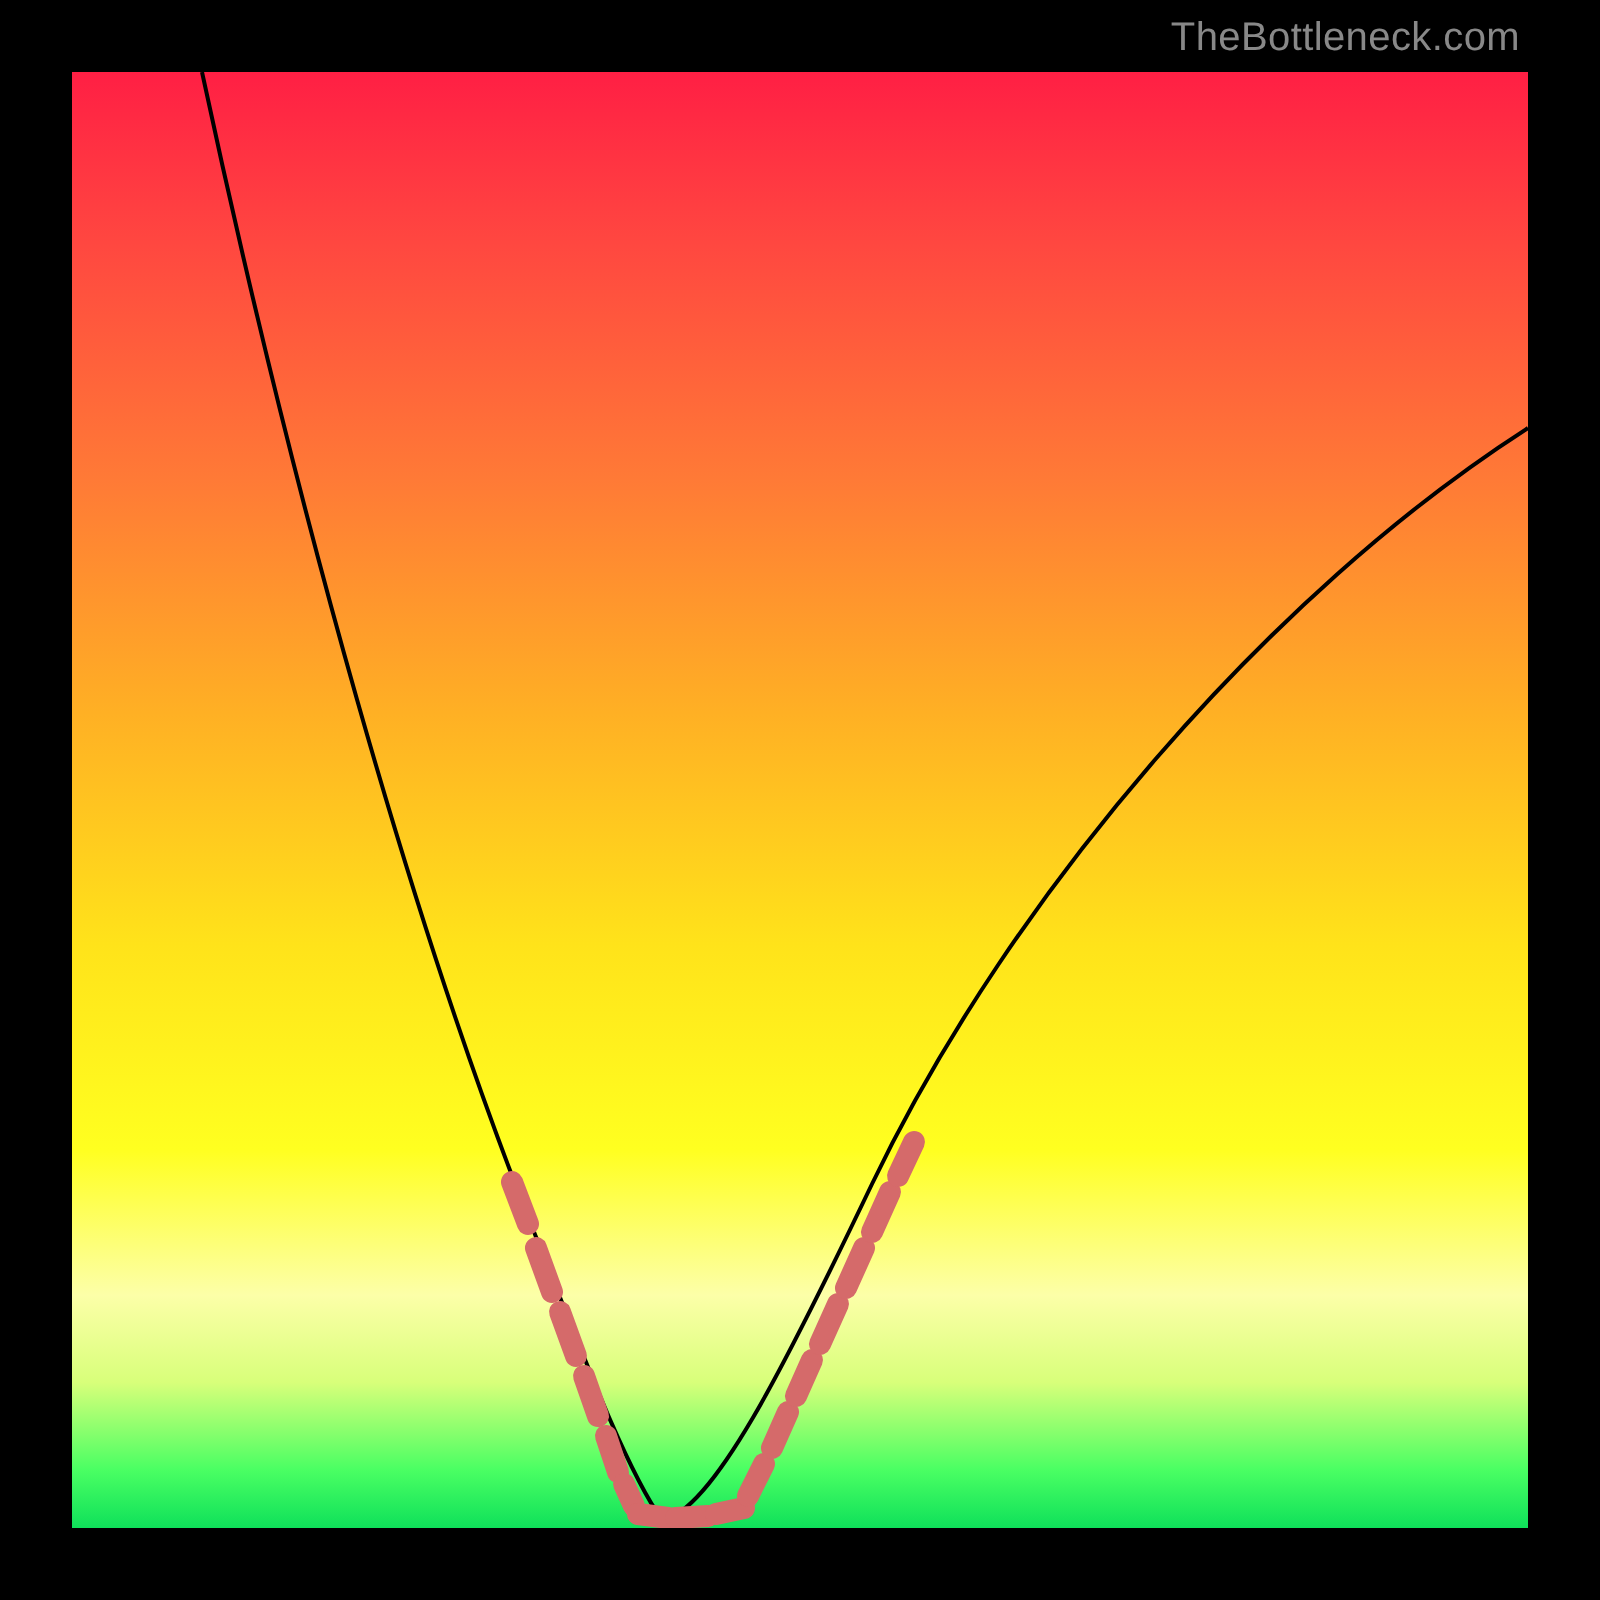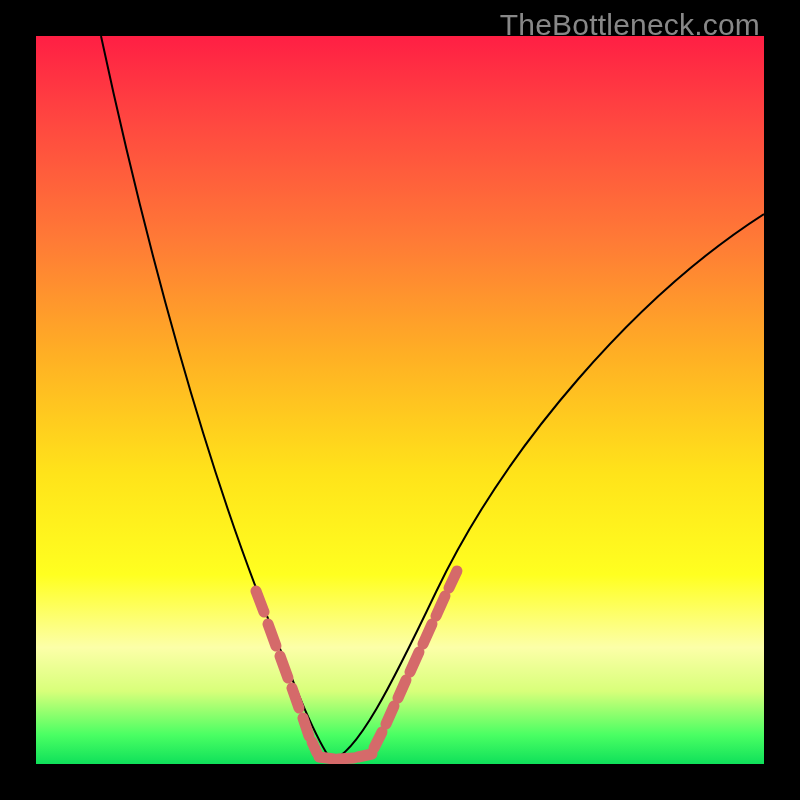--- a/index.html
+++ b/index.html
@@ -28,21 +28,21 @@
       #d8ff7a 90%,
       #4aff63 96%,
       #0fe05a 100%
     );
   }
   .watermark {
     position: absolute;
     right: 40px;
     top: 8px;
     color: #888888;
-    font-size: 30px;
+    font-size: 20px;
     font-weight: 500;
     letter-spacing: 0.2px;
     user-select: none;
   }
   svg.curve {
     position: absolute;
     left: 0;
     top: 0;
     width: 728px;
     height: 728px;

